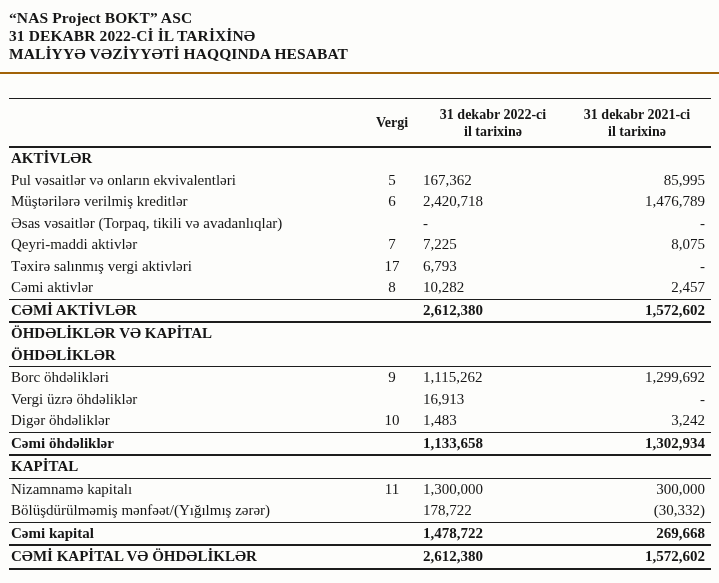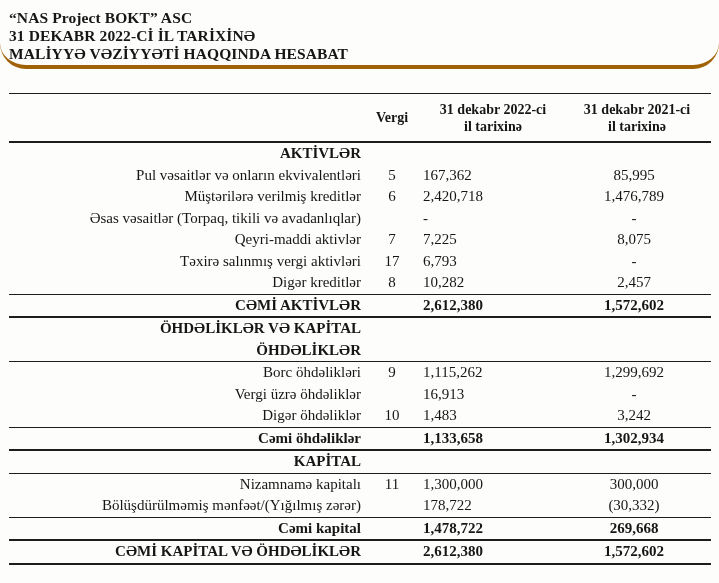--- a/index.html
+++ b/index.html
@@ -7,23 +7,22 @@
     position: relative;
     width: 719px;
     height: 583px;
     background: #fdfdfb;
     color: #161616;
     font-family: "Liberation Serif", "DejaVu Serif", serif;
     box-sizing: border-box;
     overflow: hidden;
   }
   .doc-header {
-    padding: 9px 9px 2px 9px;
-    border-bottom: 4px solid #a16207;
-    border-radius: 26px;
+    padding: 9px 9px 9px 9px;
+    border-bottom: 2px solid #a16207;
   }
   .doc-header .hline {
     font-weight: bold;
     font-size: 15.5px;
     line-height: 18px;
     letter-spacing: 0.1px;
   }
   table.fin-table {
     width: 702px;
     margin: 24px 8px 0 9px;
@@ -48,24 +47,24 @@
   thead .date-head { display: inline-block; width: 112px; }
   tbody td {
     font-size: 15px;
     height: 21.5px;
     line-height: 21.5px;
     vertical-align: middle;
     padding: 0;
     white-space: nowrap;
     overflow: hidden;
   }
-  .cell-label { text-align: right; padding-left: 2px; }
+  .cell-label { text-align: left; padding-left: 2px; }
   .cell-note  { text-align: center; }
   .cell-y2022 { padding-right: 6px; }
-  .cell-y2021 { text-align: center; padding-right: 6px; }
+  .cell-y2021 { text-align: right; padding-right: 6px; }
   tr.row-section td,
   tr.row-section-line td,
   tr.row-total td,
   tr.row-grandtotal td { font-weight: bold; }
   tr.row-section td { font-size: 15px; }
   tr.row-section-line td { border-bottom: 1.5px solid #1d1d1d; }
   tr.row-total td { border-top: 1.5px solid #1d1d1d; border-bottom: 2px solid #1d1d1d; }
   tr.row-grandtotal td { border-bottom: 2.5px solid #1d1d1d; }
 </style>
 </head>
@@ -125,21 +124,21 @@
           <td class="cell-y2022">7,225</td>
           <td class="cell-y2021">8,075</td>
         </tr>
         <tr class="row-item">
           <td class="cell-label">Təxirə salınmış vergi aktivləri</td>
           <td class="cell-note">17</td>
           <td class="cell-y2022">6,793</td>
           <td class="cell-y2021">-</td>
         </tr>
         <tr class="row-item">
-          <td class="cell-label">Digər kreditlər</td>
+          <td class="cell-label">Cəmi aktivlər</td>
           <td class="cell-note">8</td>
           <td class="cell-y2022">10,282</td>
           <td class="cell-y2021">2,457</td>
         </tr>
         <tr class="row-total">
           <td class="cell-label">CƏMİ AKTİVLƏR</td>
           <td class="cell-note"></td>
           <td class="cell-y2022">2,612,380</td>
           <td class="cell-y2021">1,572,602</td>
         </tr>

